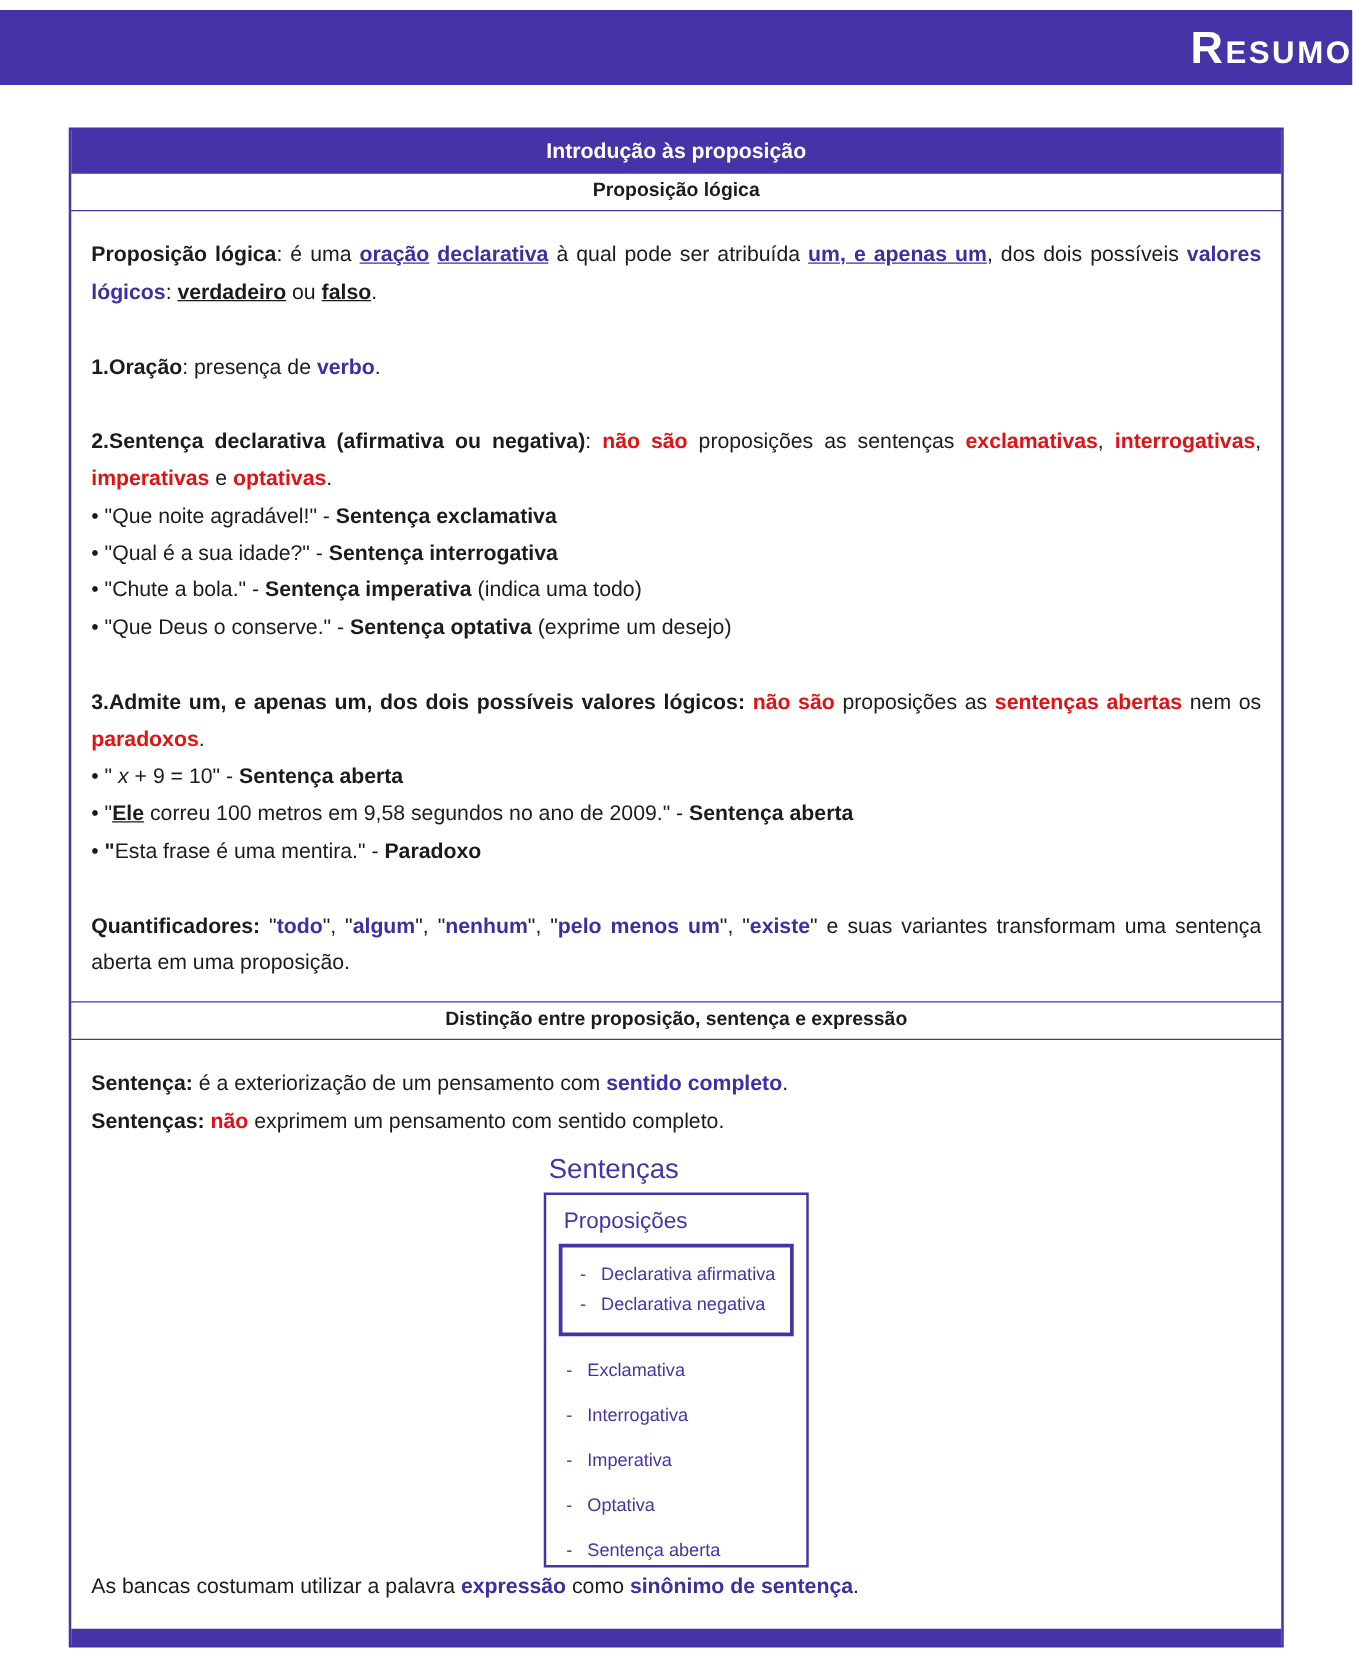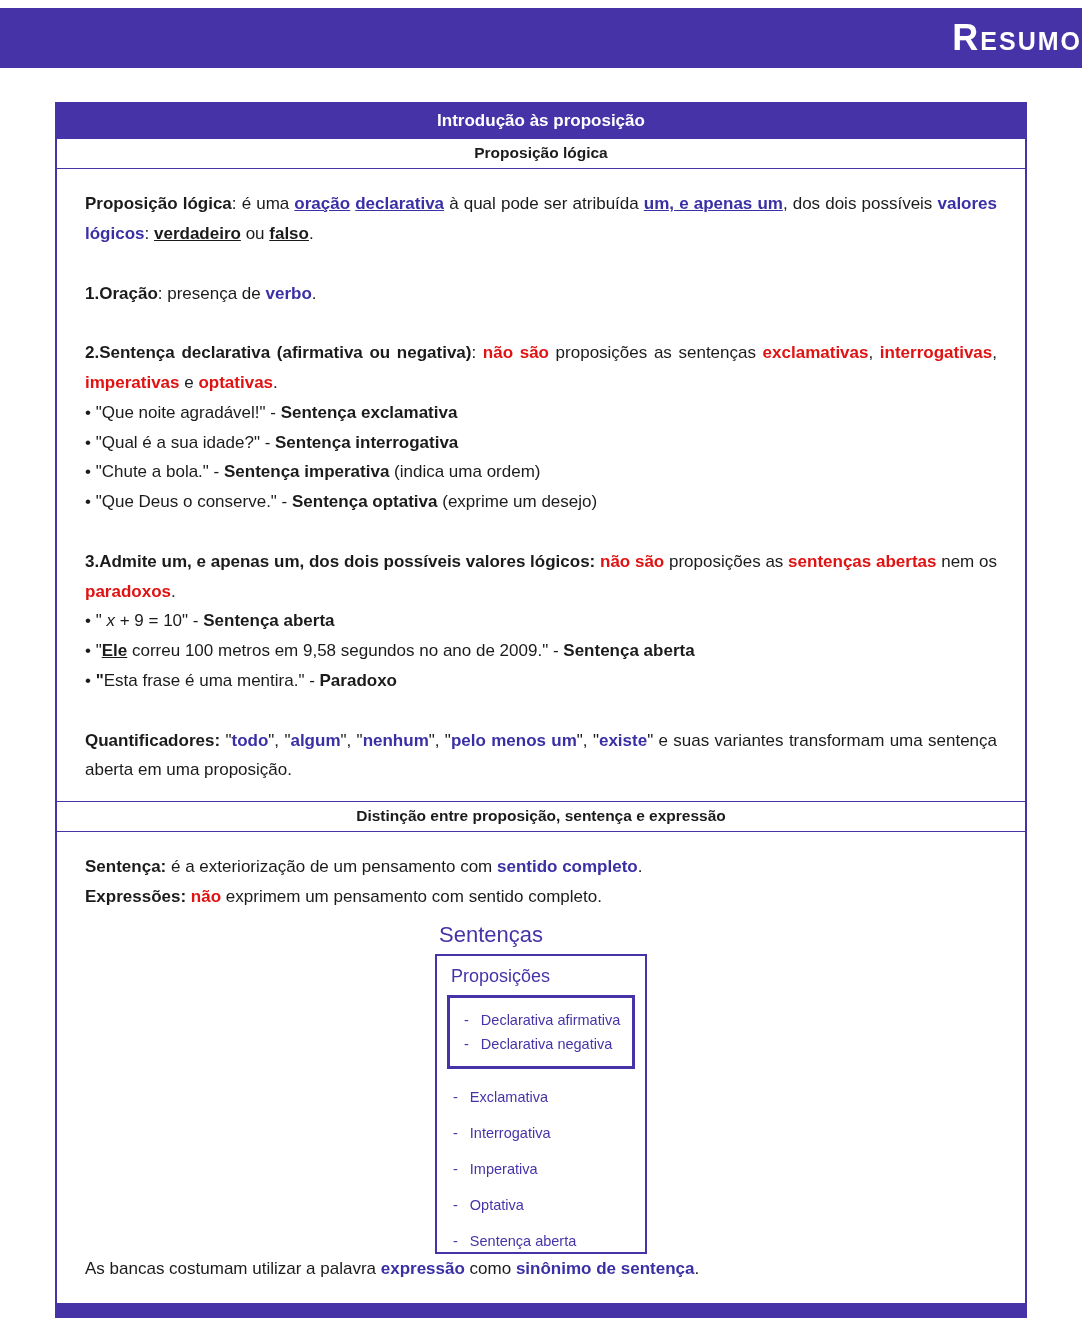--- a/index.html
+++ b/index.html
@@ -56,21 +56,21 @@
     font-weight:700;
     font-size:15.5px;
     text-align:center;
     padding:5px 0 6px;
     border-bottom:1.5px solid var(--purple);
   }
   .section-header.bordered-top{
     border-top:1.5px solid var(--purple);
   }
   .section-body{
-    padding:8px 28px 16px;
+    padding:8px 16px 16px;
   }
 
   
   .para{
     margin:0;
     font-size:17px;
     line-height:1.75;
     color:var(--ink);
   }
   .gap{margin-top:30px;}
@@ -152,36 +152,36 @@
   <div class="section-header">
     <span>Proposição lógica</span>
   </div>
 
   <div class="section-body">
     <p class="para p-first justify"><span class="run-b">Proposição lógica</span><span>: é uma </span><span class="run-pbu">oração</span><span> </span><span class="run-pbu">declarativa</span><span> à qual pode ser atribuída </span><span class="run-pbu">um, e apenas um</span><span>, dos dois possíveis </span><span class="run-pb">valores lógicos</span><span>: </span><span class="run-bu">verdadeiro</span><span> ou </span><span class="run-bu">falso</span><span>.</span></p>
     <p class="para gap"><span class="run-b">1.Oração</span><span>: presença de </span><span class="run-pb">verbo</span><span>.</span></p>
     <p class="para gap justify"><span class="run-b">2.Sentença declarativa (afirmativa ou negativa)</span><span>: </span><span class="run-rb">não são</span><span> proposições as sentenças </span><span class="run-rb">exclamativas</span><span>, </span><span class="run-rb">interrogativas</span><span>, </span><span class="run-rb">imperativas</span><span> e </span><span class="run-rb">optativas</span><span>.</span></p>
     <p class="para"><span>• "Que noite agradável!" - </span><span class="run-b">Sentença exclamativa</span></p>
     <p class="para"><span>• "Qual é a sua idade?" - </span><span class="run-b">Sentença interrogativa</span></p>
-    <p class="para"><span>• "Chute a bola." - </span><span class="run-b">Sentença imperativa</span><span> (indica uma ordem)</span></p>
+    <p class="para"><span>• "Chute a bola." - </span><span class="run-b">Sentença imperativa</span><span> (indica uma todo)</span></p>
     <p class="para"><span>• "Que Deus o conserve." - </span><span class="run-b">Sentença optativa</span><span> (exprime um desejo)</span></p>
     <p class="para gap justify"><span class="run-b">3.Admite um, e apenas um, dos dois possíveis valores lógicos:</span><span> </span><span class="run-rb">não são</span><span> proposições as </span><span class="run-rb">sentenças abertas</span><span> nem os </span><span class="run-rb">paradoxos</span><span>.</span></p>
     <p class="para"><span>• " </span><span class="run-i">x</span><span> + 9 = 10" - </span><span class="run-b">Sentença aberta</span></p>
     <p class="para"><span>• "</span><span class="run-bu">Ele</span><span> correu 100 metros em 9,58 segundos no ano de 2009." - </span><span class="run-b">Sentença aberta</span></p>
     <p class="para"><span>• </span><span class="run-b">"</span><span>Esta frase é uma mentira." - </span><span class="run-b">Paradoxo</span></p>
     <p class="para gap justify"><span class="run-b">Quantificadores:</span><span> "</span><span class="run-pb">todo</span><span>", "</span><span class="run-pb">algum</span><span>", "</span><span class="run-pb">nenhum</span><span>", "</span><span class="run-pb">pelo menos um</span><span>", "</span><span class="run-pb">existe</span><span>" e suas variantes transformam uma sentença aberta em uma proposição.</span></p>
   </div>
 
   <div class="section-header bordered-top">
     <span>Distinção entre proposição, sentença e expressão</span>
   </div>
 
   <div class="section-body">
     <p class="para p-first"><span class="run-b">Sentença:</span><span> é a exteriorização de um pensamento com </span><span class="run-pb">sentido completo</span><span>.</span></p>
-    <p class="para"><span class="run-b">Expressões:</span><span> </span><span class="run-rb">não</span><span> exprimem um pensamento com sentido completo.</span></p>
+    <p class="para"><span class="run-b">Sentenças:</span><span> </span><span class="run-rb">não</span><span> exprimem um pensamento com sentido completo.</span></p>
 
     <div class="diagram">
       <div class="diagram-col">
         <div class="diagram-title">Sentenças</div>
         <div class="sentences-box">
           <div class="propositions-label">Proposições</div>
           <div class="propositions-box">
               <div class="diag-item">
                 <span class="dash">-</span>
                 <span>Declarativa afirmativa</span>

